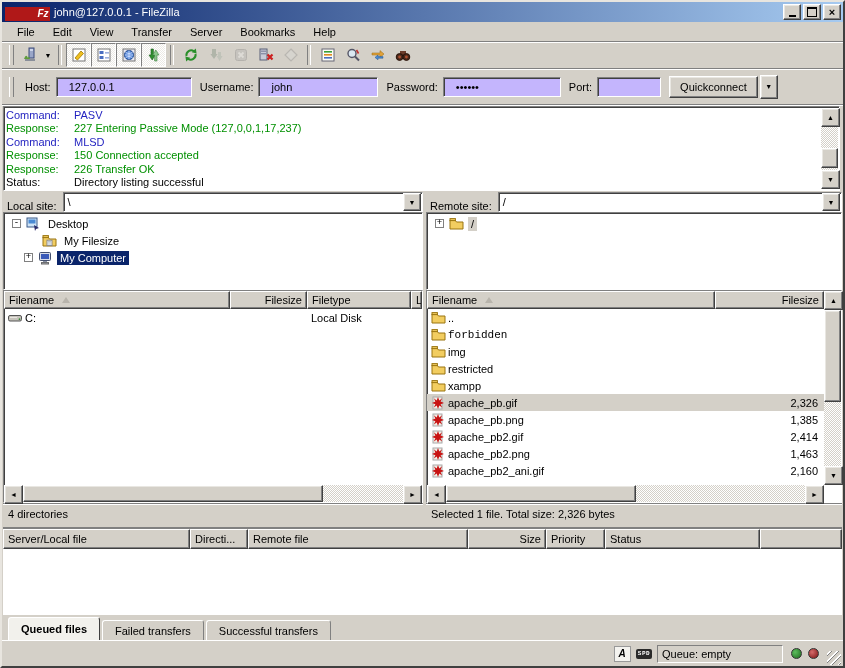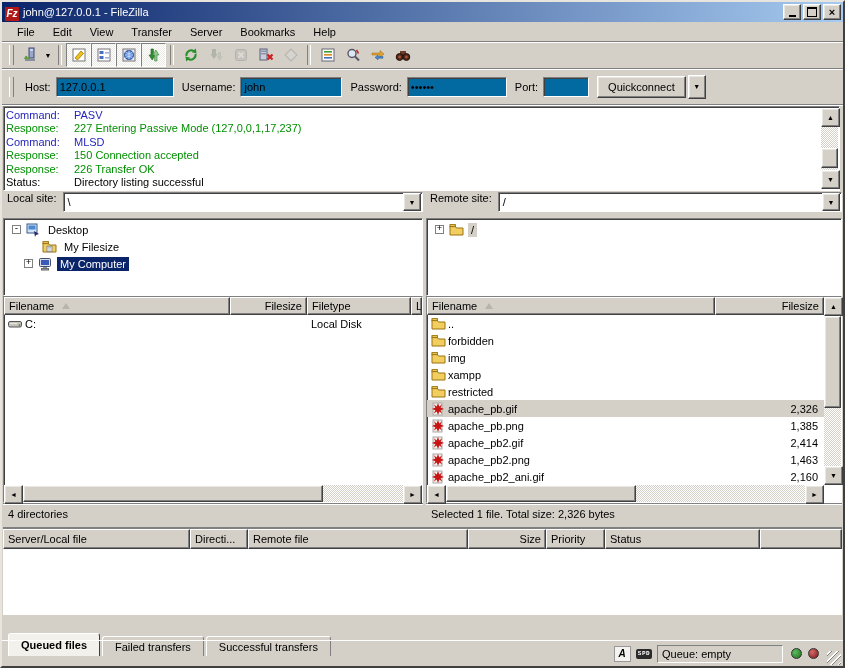--- a/index.html
+++ b/index.html
@@ -11,21 +11,21 @@
   .inset-deep{border:1px solid;border-color:#808080 #fff #fff #808080;box-shadow:inset 1px 1px 0 #404040;}
   .etch-b{border-bottom:1px solid #808080;box-shadow:0 1px 0 #fff;}
   .checker{background-color:#fff;background-image:
     linear-gradient(45deg,#d4d0c8 25%,transparent 25%,transparent 75%,#d4d0c8 75%),
     linear-gradient(45deg,#d4d0c8 25%,transparent 25%,transparent 75%,#d4d0c8 75%);
     background-size:2px 2px;background-position:0 0,1px 1px;}
   
   .titlebar{position:absolute;left:0;top:0;width:100%;height:20px;display:flex;align-items:center;
     background:linear-gradient(90deg,var(--titlebar_left,#0A246A),var(--titlebar_right,#A6CAF0));padding:0 2px;box-sizing:border-box;}
   .fzlogo{width:14px;height:14px;background:#b01818;color:#fff;font-weight:bold;font-style:italic;
-    font-size:10px;line-height:14px;text-align:center;margin:4px 4px 0 1px;flex:none;}
+    font-size:10px;line-height:14px;text-align:center;margin:4px 4px 0 1px;flex:none;padding-left:31px;}
   .title-text{color:#fff;font-weight:normal;font-size:11px;flex:1;white-space:nowrap;}
   .winbtn{width:16px;height:14px;background:var(--face,#D4D0C8);margin-left:2px;flex:none;
     display:flex;align-items:center;justify-content:center;font-size:9px;font-weight:bold;line-height:1;}
   .minglyph{display:block;width:7px;height:2px;background:#000;margin-top:7px;}
   .maxglyph{display:block;width:8px;height:7px;border:1px solid #000;border-top-width:2px;}
   
   .menubar{position:absolute;left:0;top:20px;width:100%;height:20px;display:flex;align-items:center;padding-left:6px;box-sizing:border-box;}
   .menuitem{padding:3px 9px;cursor:default;}
   
   .toolbar{position:absolute;left:0;top:40px;width:100%;height:27px;display:flex;align-items:center;padding-left:4px;box-sizing:border-box;}
@@ -35,22 +35,22 @@
   .tbtn.pressed{border-color:#808080 #fff #fff #808080;background-color:#eceae5;background-image:
     linear-gradient(45deg,#fff 25%,transparent 25%,transparent 75%,#fff 75%),
     linear-gradient(45deg,#fff 25%,transparent 25%,transparent 75%,#fff 75%);
     background-size:2px 2px;background-position:0 0,1px 1px;}
   .tbtn.disabled svg{opacity:.4;filter:grayscale(.8);}
   .ddarrow{width:12px;height:22px;display:flex;align-items:center;justify-content:center;font-size:7px;}
   
   .quickbar{position:absolute;left:0;top:67px;width:100%;height:36px;display:flex;align-items:center;
     border-bottom:1px solid #808080;box-shadow:0 1px 0 #fff;box-sizing:border-box;padding-left:4px;}
   .qlabel{margin:0 5px 0 8px;}
-  .tfield{height:18px;background:#0369a1;border:1px solid;border-color:#808080 #fff #fff #808080;
-    box-shadow:inset 1px 1px 0 #404040;font:11px "Liberation Sans",sans-serif;padding:0 3px;box-sizing:content-box;}
+  .tfield{height:18px;background:#c4b5fd;border:1px solid;border-color:#808080 #fff #fff #808080;
+    box-shadow:inset 1px 1px 0 #404040;font:11px "Liberation Sans",sans-serif;padding:0 12px;box-sizing:content-box;}
   .qbtn{height:22px;padding:0 10px;background:var(--face,#D4D0C8);font:11px "Liberation Sans",sans-serif;
     display:flex;align-items:center;margin-left:8px;}
   .qdd{width:16px;height:22px;margin-left:2px;display:flex;align-items:center;justify-content:center;font-size:7px;}
   
   .log{position:absolute;left:1px;top:104px;width:837px;height:85px;background:#fff;box-sizing:border-box;}
   .logrows{position:absolute;left:2px;top:2px;right:19px;bottom:2px;overflow:hidden;}
   .logline{display:flex;height:13.4px;line-height:13.4px;white-space:nowrap;}
   .loglabel{width:68px;flex:none;}
   .cmd{color:var(--command_text,#1F1FBF);}
   .rsp{color:var(--response_text,#009000);}
@@ -61,21 +61,21 @@
   .vscroll{position:absolute;width:17px;display:flex;flex-direction:column;}
   .vtrack{flex:1;position:relative;}
   .vthumb{position:absolute;left:0;width:17px;background:var(--face,#D4D0C8);box-sizing:border-box;}
   .hscroll{display:flex;height:17px;position:relative;}
   .htrack{flex:1;position:relative;}
   .hthumb{position:absolute;top:0;height:17px;background:var(--face,#D4D0C8);box-sizing:border-box;}
   
   .pane{position:absolute;top:190px;height:332px;display:flex;flex-direction:column;}
   .pane.left{left:1px;width:420px;}
   .pane.right{left:424px;width:416px;}
-  .siterow{height:26px;display:flex;align-items:flex-start;flex:none;}
+  .siterow{height:20px;display:flex;align-items:flex-end;flex:none;}
   .sitelabel{padding:0 6px 0 4px;flex:none;}
   .combo{flex:1;display:flex;height:20px;box-sizing:border-box;background:#fff;border:1px solid;
     border-color:#808080 #fff #fff #808080;box-shadow:inset 1px 1px 0 #404040;align-items:center;}
   .combo .val{flex:1;padding-left:4px;}
   .combo .cbtn{width:16px;height:16px;margin:1px;background:var(--face,#D4D0C8);display:flex;align-items:center;justify-content:center;font-size:7px;flex:none;}
   .treebox{height:78px;flex:none;background:#fff;box-sizing:border-box;overflow:hidden;padding-top:2px;}
   .trow{height:17px;display:flex;align-items:center;white-space:nowrap;}
   .expander{width:9px;height:9px;background:#fff;border:1px solid #808080;font-size:9px;line-height:7px;
     text-align:center;box-sizing:border-box;flex:none;margin-right:4px;font-family:"Liberation Mono",monospace;}
   .expander.none{visibility:hidden;}
@@ -96,21 +96,21 @@
   .ncell .ticon{margin-right:2px;}
   .szcell{text-align:right;padding-right:6px;}
   .ftcell{padding-left:4px;}
   .paneband{height:20px;flex:none;display:flex;align-items:center;padding-left:5px;border-top:1px solid #808080;box-shadow:inset 0 1px 0 #fff;}
   
   .queuepanel{position:absolute;left:1px;top:525px;width:839px;height:88px;background:#fff;box-sizing:border-box;
     border-top:2px solid;border-color:#808080;display:flex;flex-direction:column;}
   .qheader{display:grid;grid-template-columns:187px 58px 220px 78px 59px 155px 1fr;height:20px;flex:none;}
   .qbody{flex:1;}
   
-  .tabsrow{position:absolute;left:0;top:614px;width:100%;height:24px;display:flex;align-items:flex-end;padding-left:6px;box-sizing:border-box;margin-top:16px;}
+  .tabsrow{position:absolute;left:0;top:614px;width:100%;height:24px;display:flex;align-items:flex-end;padding-left:6px;box-sizing:border-box;}
   .tab{height:19px;display:flex;align-items:center;padding:0 12px;background:var(--face,#D4D0C8);
     border:1px solid;border-color:#fff #808080 #808080 #fff;border-bottom:none;border-radius:3px 3px 0 0;margin-right:2px;}
   .tab.active{height:22px;background:#f2f1ec;font-weight:bold;border-color:#fff #404040 transparent #fff;}
   
   .statusbar{position:absolute;left:0;top:638px;width:100%;height:26px;display:flex;align-items:center;
     justify-content:flex-end;border-top:1px solid #fff;box-sizing:border-box;padding-right:2px;}
   .sb-icon{width:18px;height:16px;display:flex;align-items:center;justify-content:center;margin-right:4px;}
   .ascii-box{border:1px solid #999;background:#f4f3ef;width:15px;height:14px;font-size:10px;font-weight:bold;
     font-style:italic;display:flex;align-items:center;justify-content:center;}
   .speedbadge{background:#2a2a2a;color:#fff;font-size:6px;font-weight:bold;padding:2px 2px;border-radius:2px;
@@ -446,21 +446,21 @@
           <span class="szcell"></span>
         </div>
         <div class="lrow" style="grid-template-columns:1fr 104px;">
           <span class="ncell">
               <span class="ticon">
                 <svg width="15" height="13" viewBox="0 0 15 13">
                   <path d="M1 3 h5 l1.5 2 H14 v7 H1 Z" fill="#f2cd60" stroke="#9a7510"></path>
                   <rect x="1" y="1.6" width="5.4" height="2" fill="#f2cd60" stroke="#9a7510"></rect>
                 </svg>
               </span>
-              <i style="font-style:normal;">forbidden</i>
+              <i style="font-style:normal;font-family:Liberation Mono, monospace;">forbidden</i>
             </span>
           <span class="szcell"></span>
         </div>
         <div class="lrow" style="grid-template-columns:1fr 104px;">
           <span class="ncell">
               <span class="ticon">
                 <svg width="15" height="13" viewBox="0 0 15 13">
                   <path d="M1 3 h5 l1.5 2 H14 v7 H1 Z" fill="#f2cd60" stroke="#9a7510"></path>
                   <rect x="1" y="1.6" width="5.4" height="2" fill="#f2cd60" stroke="#9a7510"></rect>
                 </svg>
@@ -470,33 +470,33 @@
           <span class="szcell"></span>
         </div>
         <div class="lrow" style="grid-template-columns:1fr 104px;">
           <span class="ncell">
               <span class="ticon">
                 <svg width="15" height="13" viewBox="0 0 15 13">
                   <path d="M1 3 h5 l1.5 2 H14 v7 H1 Z" fill="#f2cd60" stroke="#9a7510"></path>
                   <rect x="1" y="1.6" width="5.4" height="2" fill="#f2cd60" stroke="#9a7510"></rect>
                 </svg>
               </span>
-              <i style="font-style:normal;">xampp</i>
+              <i style="font-style:normal;">restricted</i>
             </span>
           <span class="szcell"></span>
         </div>
         <div class="lrow" style="grid-template-columns:1fr 104px;">
           <span class="ncell">
               <span class="ticon">
                 <svg width="15" height="13" viewBox="0 0 15 13">
                   <path d="M1 3 h5 l1.5 2 H14 v7 H1 Z" fill="#f2cd60" stroke="#9a7510"></path>
                   <rect x="1" y="1.6" width="5.4" height="2" fill="#f2cd60" stroke="#9a7510"></rect>
                 </svg>
               </span>
-              <i style="font-style:normal;">restricted</i>
+              <i style="font-style:normal;">xampp</i>
             </span>
           <span class="szcell"></span>
         </div>
         <div class="lrow sel-inactive" style="grid-template-columns:1fr 104px;">
           <span class="ncell">
               <span class="ticon">
                 <svg width="14" height="14" viewBox="0 0 14 14">
                   <rect x="2" y="1" width="9" height="12" fill="#f0efe8" stroke="#aaa"></rect>
                   <path d="M7 1 L8.3 4.4 L11.2 2.3 L9.6 5.5 L13 7 L9.6 8.2 L11.2 11.5 L8.3 9.6 L7 13 L5.7 9.6 L2.8 11.5 L4.4 8.2 L1 7 L4.4 5.5 L2.8 2.3 L5.7 4.4 Z" fill="#c81414"></path>
                 </svg>

